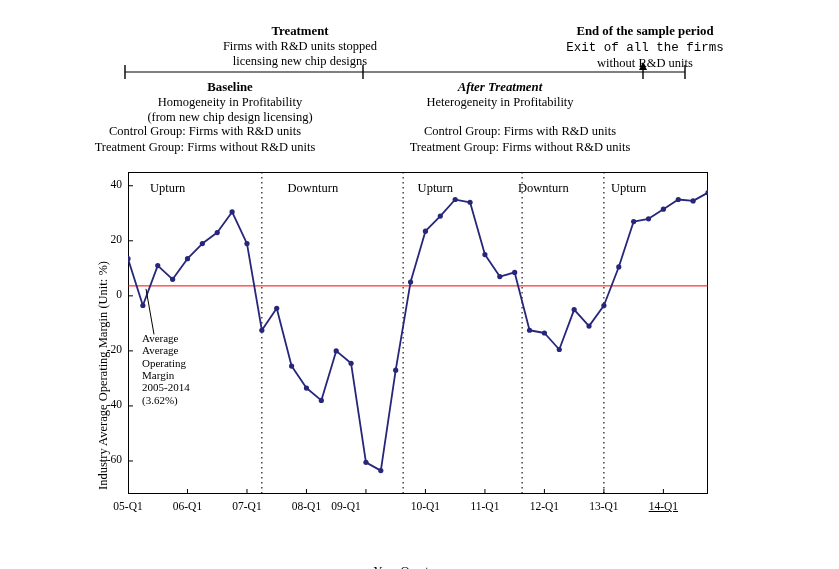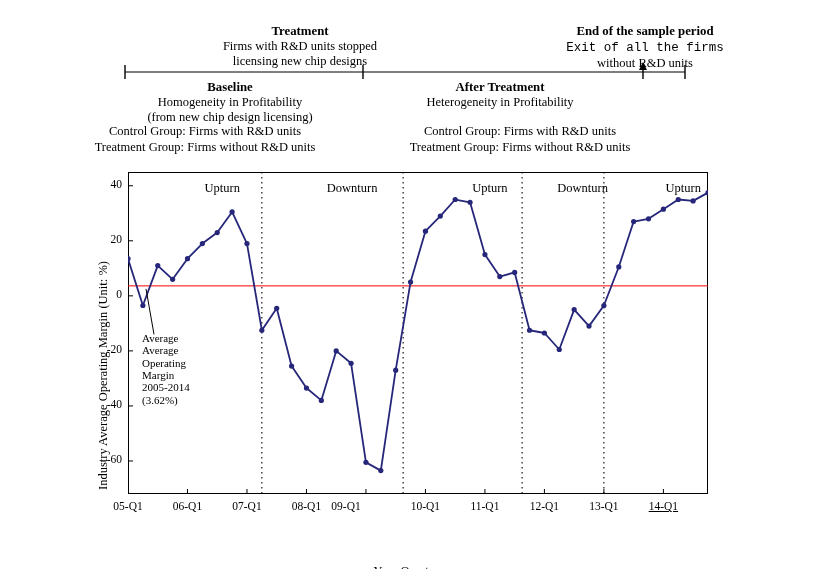--- a/index.html
+++ b/index.html
@@ -60,21 +60,21 @@
   }
   .ytick-label {
     position: absolute;
     font-size: 11.5px;
     text-align: right;
     white-space: nowrap;
   }
   .phase-label {
     position: absolute;
     font-size: 12.5px;
-    text-align: right;
+    text-align: left;
     white-space: nowrap;
   }
   .annot {
     position: absolute;
     font-size: 11px;
     line-height: 1.12;
     text-align: left;
   }
   svg { display:block; }
 </style>
@@ -97,21 +97,21 @@
     <line x1="575" y1="5" x2="575" y2="19" stroke="#000" stroke-width="1.4"></line>
     <line x1="253" y1="5" x2="253" y2="19" stroke="#000" stroke-width="1.4"></line>
     <polygon points="533,2 537,10 529,10" fill="#000"></polygon>
     <line x1="533" y1="6" x2="533" y2="19" stroke="#000" stroke-width="1.4"></line>
   </svg>
 
   <div class="tl-label tl-bold" style="left:85px; top:80px; width:290px;">Baseline</div>
   <div class="tl-label" style="left:85px; top:95px; width:290px;">Homogeneity in Profitability</div>
   <div class="tl-label" style="left:85px; top:110px; width:290px;">(from new chip design licensing)</div>
 
-  <div class="tl-label tl-bold" style="left:360px; top:80px; width:280px;">After Treatment</div>
+  <div class="tl-label tl-bold" style="left:360px; top:80px; width:280px;font-style:italic;">After Treatment</div>
   <div class="tl-label" style="left:360px; top:95px; width:280px;">Heterogeneity in Profitability</div>
 
   <div class="tl-label" style="left:55px; top:124px; width:300px;">Control Group: Firms with R&amp;D units</div>
   <div class="tl-label" style="left:40px; top:140px; width:330px;">Treatment Group: Firms without R&amp;D units</div>
 
   <div class="tl-label" style="left:370px; top:124px; width:300px;">Control Group: Firms with R&amp;D units</div>
   <div class="tl-label" style="left:355px; top:140px; width:330px;">Treatment Group: Firms without R&amp;D units</div>
 
   <div class="plot-frame" style="left:128px; top:172px; width:580px; height:322px;"></div>
 

